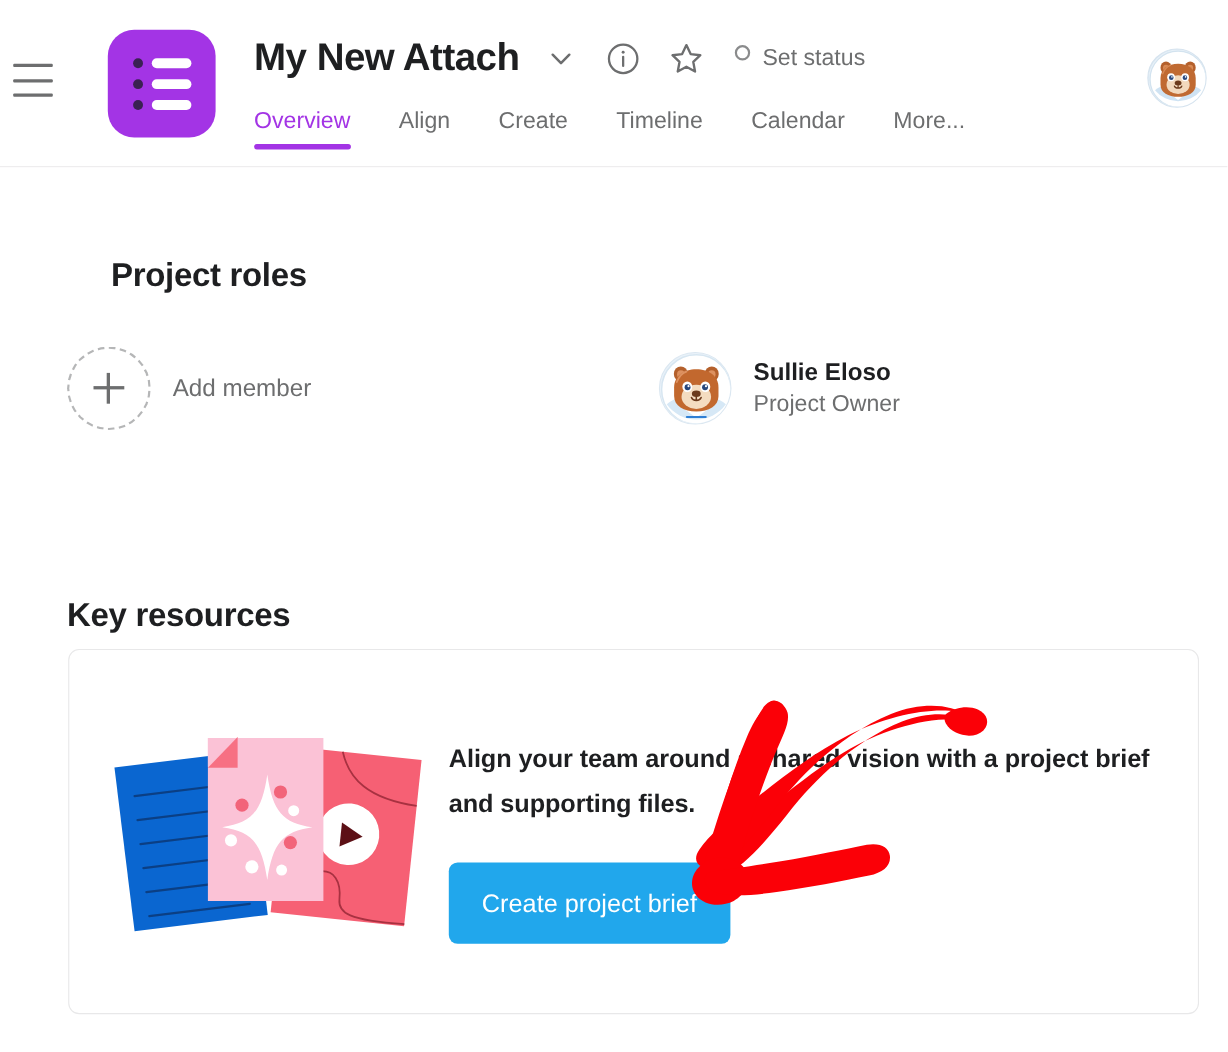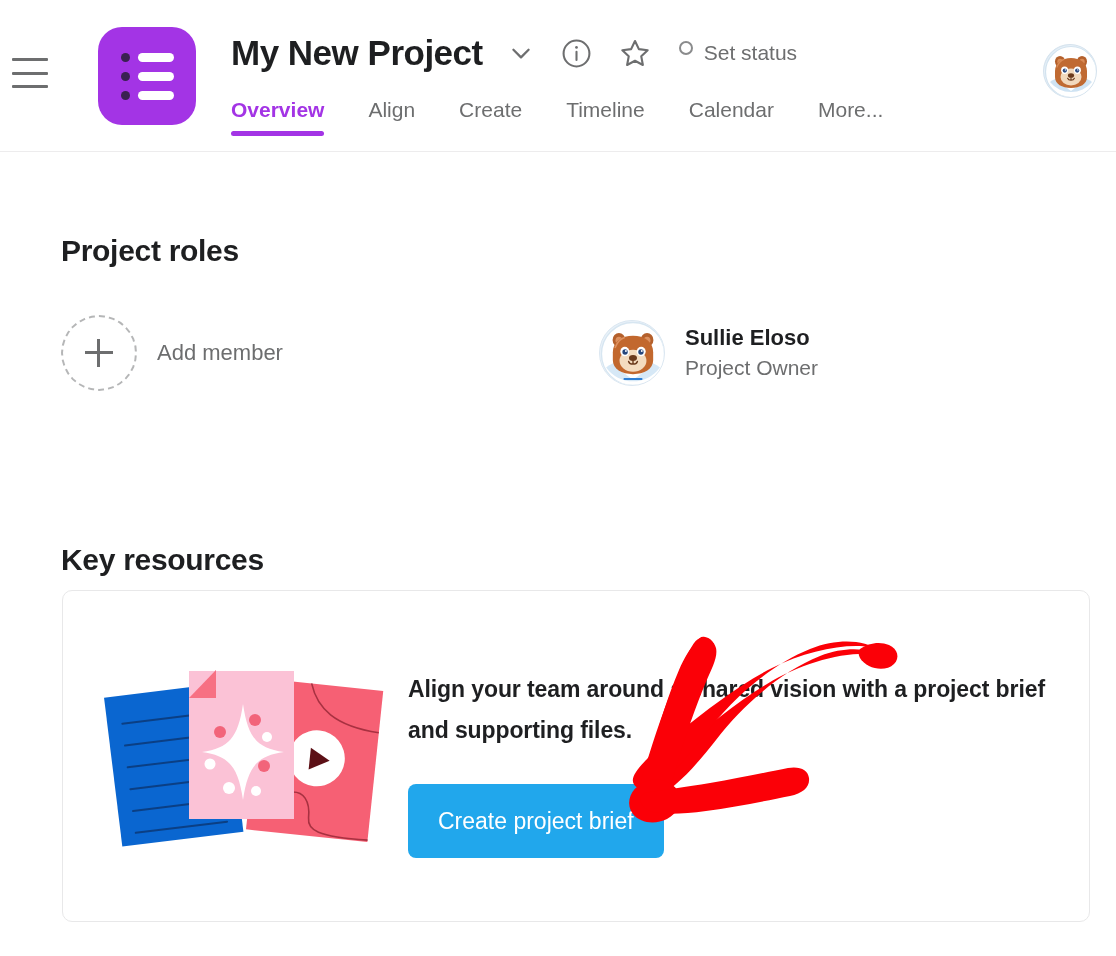--- a/index.html
+++ b/index.html
@@ -125,40 +125,40 @@
   .tab {
     font-size: 21px;
     color: #6d6e6f;
     padding: 0 0 10px 0;
     margin-right: 44px;
     cursor: pointer;
     position: relative;
     white-space: nowrap;
   }
   .tab:last-child { margin-right: 0; }
-  .tab.active { color: #a334e5; font-weight: bold; }
+  .tab.active { color: #a334e5; font-weight: normal; }
   .tab.active::after {
     content: "";
     position: absolute;
     left: 0; right: 0; bottom: -4px;
     height: 5px;
     background: #a334e5;
     border-radius: 3px;
   }
 
   
   .section-title {
     position: absolute;
     left: 61px;
     font-size: 30px;
     font-weight: bold;
     color: #1e1f21;
     letter-spacing: -0.3px;
   }
-  #roles-title { top: 234px; }
+  #roles-title { top: 234px; margin-left: 40px; }
   #resources-title { top: 543px; }
 
   .roles-row {
     position: absolute;
     left: 61px; top: 315px;
     display: flex; align-items: center; justify-content: space-between;
   }
   .add-member {
     display: flex; align-items: center; gap: 20px;
     cursor: pointer;
@@ -301,21 +301,21 @@
           <span class="bar"></span>
         </div>
         <div class="row">
           <span class="dot"></span>
           <span class="bar"></span>
         </div>
       </div>
     </div>
 
     <div class="title-row">
-      <span class="proj-title">My New Project</span>
+      <span class="proj-title">My New Attach</span>
 
       <span class="hdr-icon ic-chevron">
         <svg width="26" height="26" viewBox="0 0 24 24" fill="none" stroke="#6d6e6f" stroke-width="2.1" stroke-linecap="round" stroke-linejoin="round">
             <polyline points="5 9 12 16 19 9"></polyline>
           </svg>
       </span>
 
       <span class="hdr-icon ic-info">
         <svg width="31" height="31" viewBox="0 0 24 24" fill="none" stroke="#6d6e6f" stroke-width="1.6">
             <circle cx="12" cy="12" r="10"></circle>

